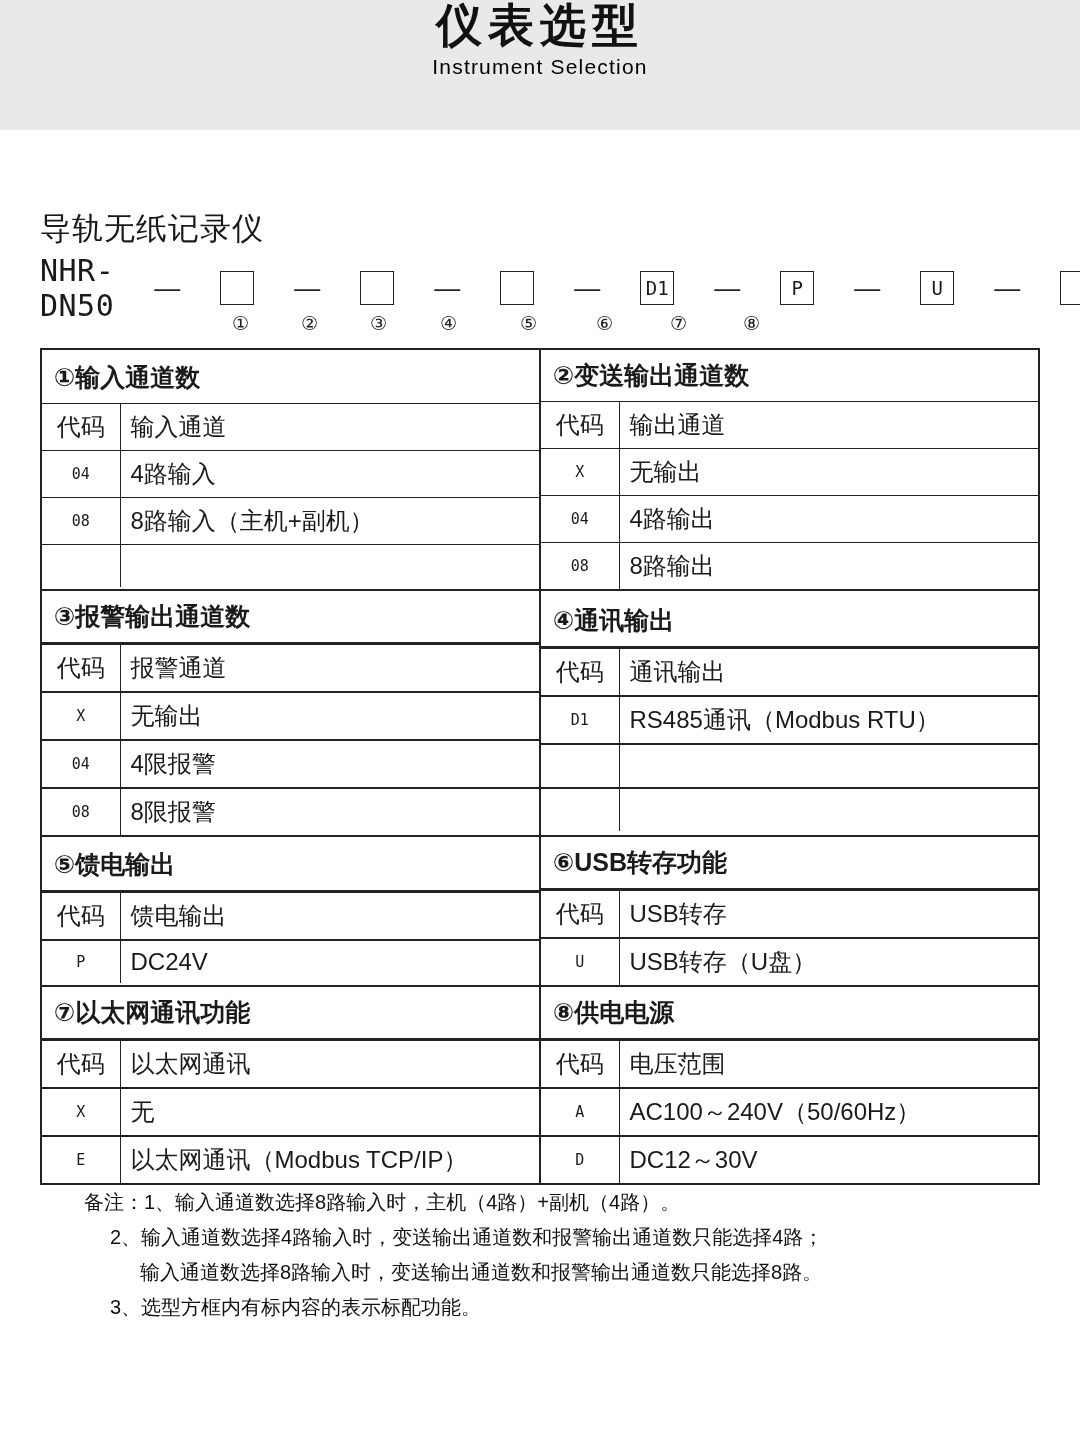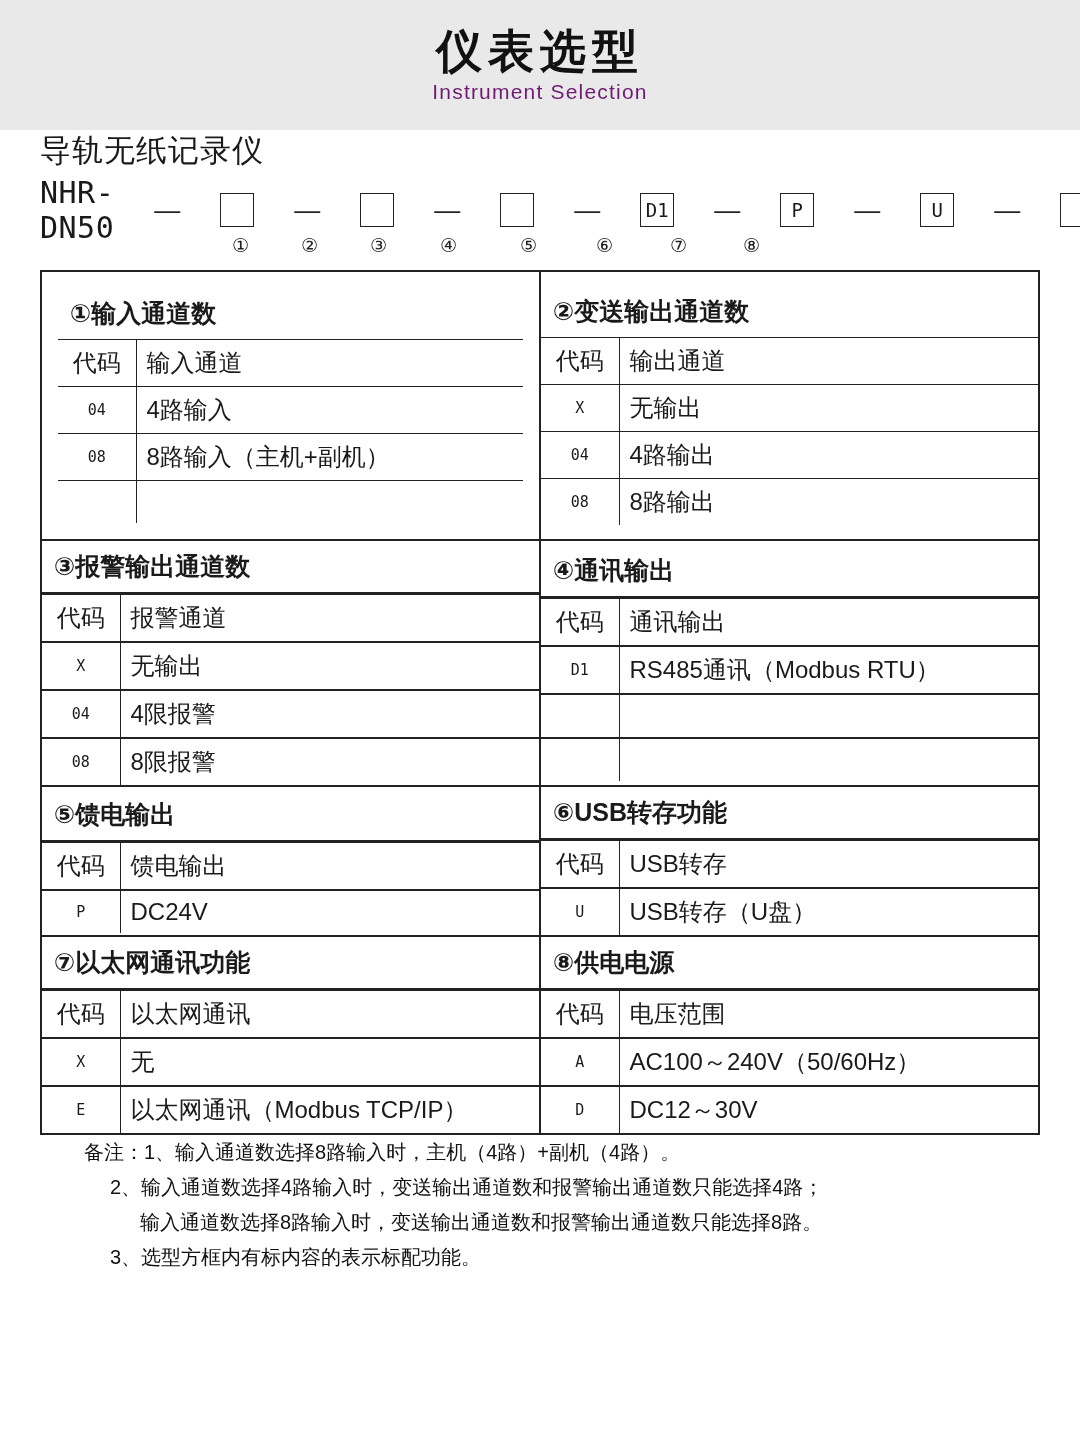--- a/index.html
+++ b/index.html
@@ -18,44 +18,44 @@
   }
 
   
   .header-band {
     width: 100%;
     height: 130px;
     background: #e9e9e9;
     display: flex;
     flex-direction: column;
     align-items: center;
-    justify-content: center;
   }
   .header-title-cn {
     font-size: 46px;
     font-weight: bold;
     letter-spacing: 6px;
     color: #111;
     line-height: 1.1;
   }
   .header-title-en {
     font-size: 21px;
-    color: #701a75;
+    color: #000000;
     letter-spacing: 1.2px;
     margin-top: 4px;
     font-family: "Liberation Sans", "DejaVu Sans", sans-serif;
   }
 
   
   .content {
     padding: 0 40px;
   }
   .product-name {
     font-size: 31px;
     font-weight: 500;
+    margin-top: 78px;
     letter-spacing: 1px;
     font-family: Liberation Mono, monospace;
   }
 
   
   .model-row {
     display: flex;
     align-items: center;
     margin-top: 18px;
     height: 40px;
@@ -197,21 +197,21 @@
     <span style="left:480px">⑤</span>
     <span style="left:556px">⑥</span>
     <span style="left:630px">⑦</span>
     <span style="left:703px">⑧</span>
   </div>
 
   <table class="sel-table">
 
     <tbody>
         <tr>
-      <td class="pane" style="padding:16px">
+      <td class="pane" style="padding:0">
         <div class="block-head">①输入通道数</div>
         <table class="inner-tbl">
           <tbody>
                 <tr>
             <td class="c hdr">代码</td>
             <td class="d">输入通道</td>
           </tr>
           <tr>
             <td class="c">04</td>
             <td class="d">4路输入</td>

